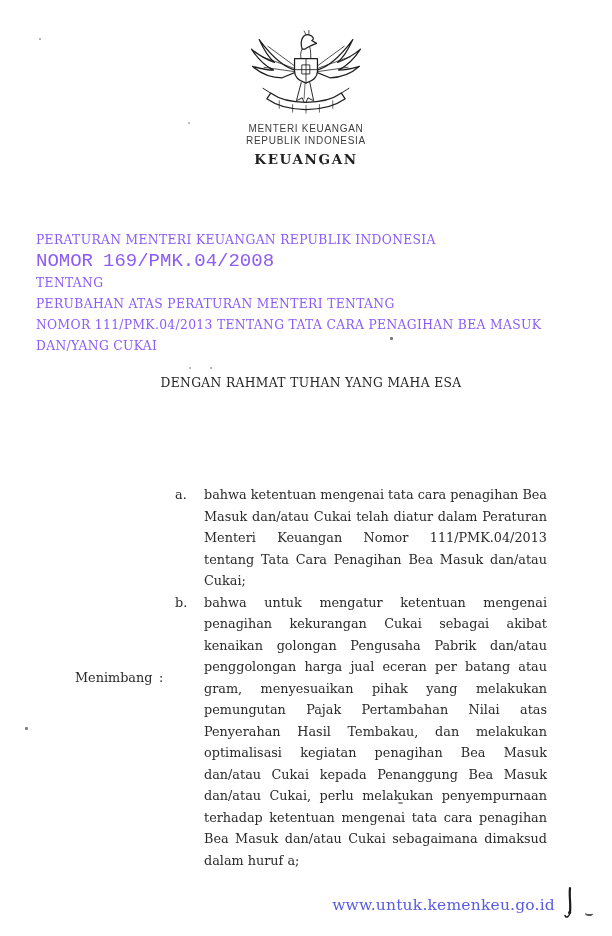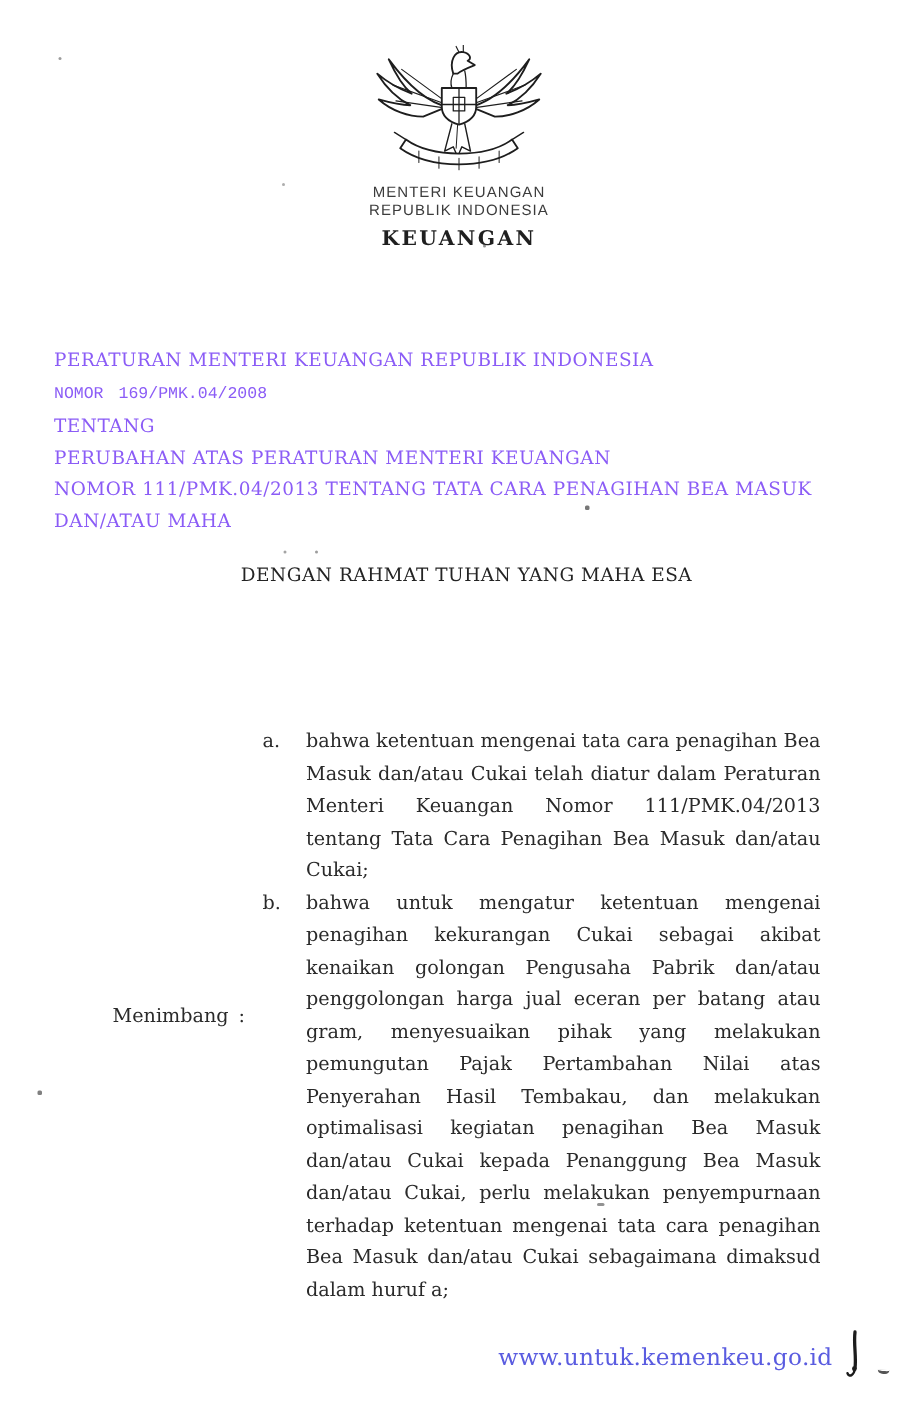--- a/index.html
+++ b/index.html
@@ -26,21 +26,21 @@
     font-size:13.5px; font-weight:bold; letter-spacing:1.6px;
     margin-top:5px; color:#1f1f1f;
   }
 
   
   .title-block {
     position:absolute; top:230px; left:36px; right:36px;
     font-size:12.3px; line-height:21px; letter-spacing:0.35px;
     color:#8b5cf6;
   }
-  .mono { font-family:"Liberation Mono", monospace; font-size:11px; letter-spacing:0; }
+  .mono { font-family:"Liberation Mono", monospace; font-size:19px; letter-spacing:0; }
   .mono-gap { display:inline-block; width:10px; }
 
   .invocation, .authority {
     position:absolute; left:0; width:100%;
     text-align:center; font-size:12.3px; letter-spacing:0.35px; color:#242424;
   }
   .invocation { top:376px;padding-left:10px; }
   .authority  { top:418px; }
 
   
@@ -114,23 +114,23 @@
     <div class="ministry" style="margin-top:0;">REPUBLIK INDONESIA</div>
     <div class="salinan">KEUANGAN</div>
   </div>
 
   <div class="title-block">
     <div>PERATURAN MENTERI KEUANGAN REPUBLIK INDONESIA</div>
     <div>
       <span class="mono">NOMOR</span><span class="mono-gap"></span><span class="mono">169/PMK.04/2008</span>
     </div>
     <div>TENTANG</div>
-    <div>PERUBAHAN ATAS PERATURAN MENTERI KEUANGAN</div>
+    <div>PERUBAHAN ATAS PERATURAN MENTERI TENTANG</div>
     <div>NOMOR 111/PMK.04/2013 TENTANG TATA CARA PENAGIHAN BEA MASUK</div>
-    <div>DAN/ATAU MAHA</div>
+    <div>DAN/YANG CUKAI</div>
   </div>
 
   <div class="invocation">DENGAN RAHMAT TUHAN YANG MAHA ESA</div>
 
   <div class="considerations">
     <div class="cons-row">
       <div class="cons-label">Menimbang</div>
       <div class="cons-colon">:</div>
       <div class="cons-items">
         <div class="cons-item">

